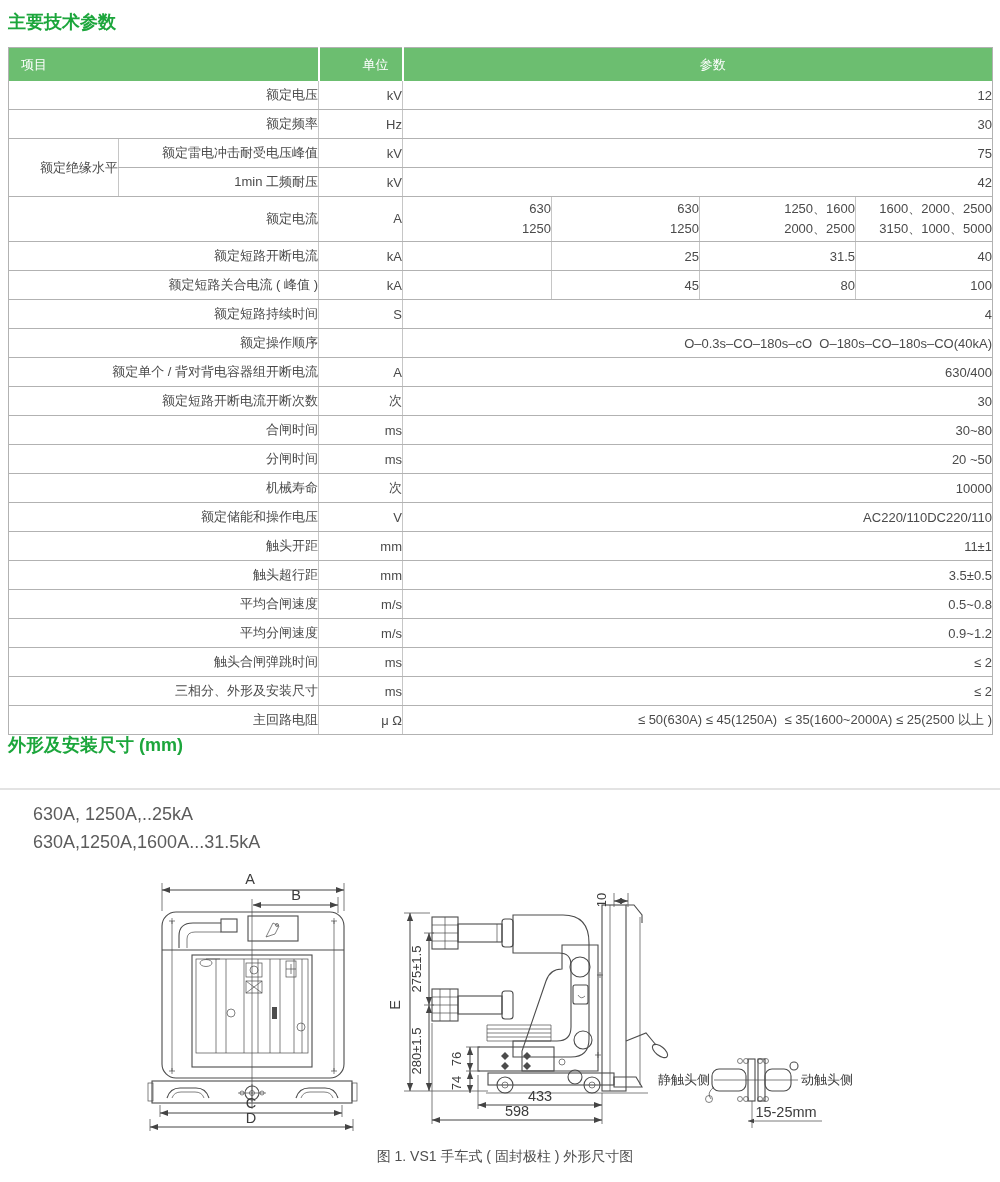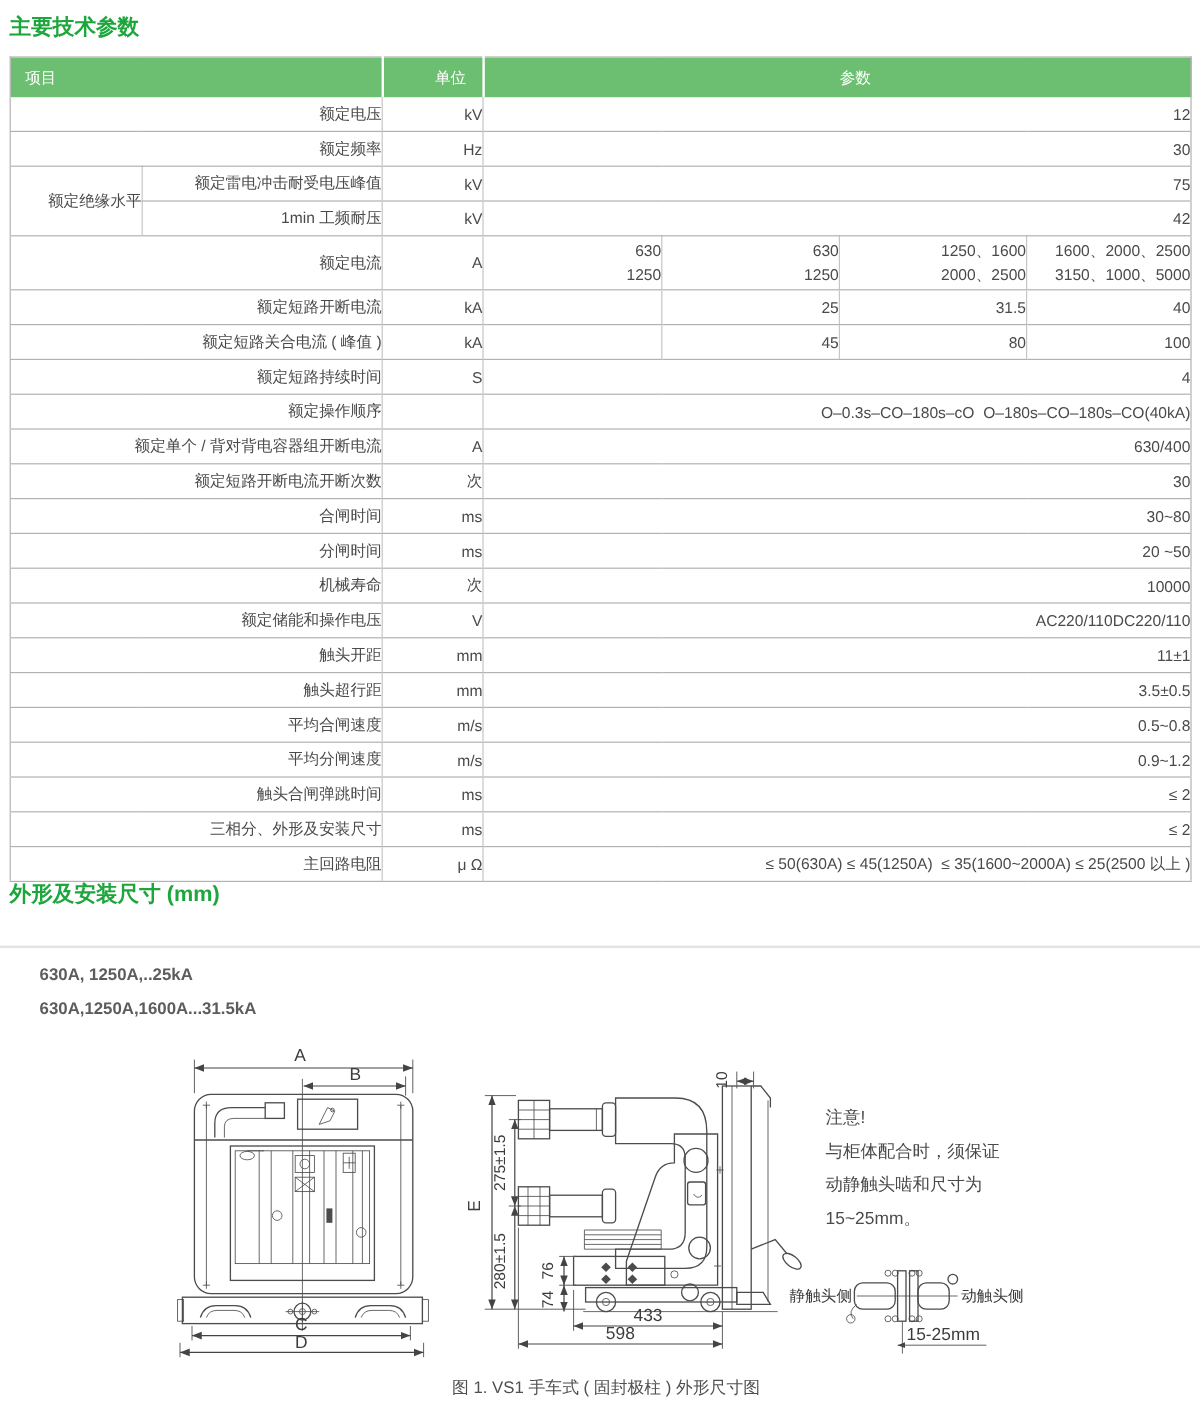--- a/index.html
+++ b/index.html
@@ -17,21 +17,21 @@
   table.spec th{background:#6cbe70;color:#ffffff;font-weight:normal;height:31px;font-size:13px;border-bottom:none;}
   th.h-item{text-align:left;padding-left:12px;}
   th.bw{border-left:2px solid #ffffff;padding-left:31px;}
   table.spec td{height:28px;border-bottom:1px solid #b2b2b2;padding:0;}
   td.item{text-align:right;padding-left:10px;}
   td.c{text-align:right;}
   td.bl{border-left:1px solid #c6c6c6;}
   td.val{white-space:pre-wrap;}
   tr.tall td{height:44px;line-height:20px;}
 
-  .variant{position:absolute;left:33px;font-size:14px;color:#5c5c5c;font-weight:bold;}
+  .variant{position:absolute;left:33px;font-size:18px;color:#5c5c5c;}
   #var1{top:804px;} #var2{top:832px;}
 
   .note{position:absolute;left:688px;top:918px;font-size:14.5px;color:#4a4a4a;line-height:28px;}
   .caption{position:absolute;left:0;top:1148px;width:1010px;text-align:center;font-size:14px;color:#4f4f4f;}
 
   svg text{font-family:"Liberation Sans","DejaVu Sans",sans-serif;}
   .ol{stroke:#4c4c4c;fill:none;stroke-width:1.1;}
   .tl{stroke:#4c4c4c;fill:none;stroke-width:0.7;}
   .ext{stroke:#5a5a5a;fill:none;stroke-width:0.8;}
   .dim{stroke:#444;stroke-width:1;marker-start:url(#ma);marker-end:url(#ma);}
@@ -364,22 +364,16 @@
       <rect class="ol" x="765" y="214" width="26" height="22" rx="7"></rect>
       <circle class="ol" cx="794" cy="211" r="4"></circle>
       <text class="lbl" x="710" y="229" text-anchor="end">静触头侧</text>
       <text class="lbl" x="801" y="229">动触头侧</text>
       <line class="tl" x1="752" y1="246" x2="752" y2="273"></line>
       <line class="ext" x1="748" y1="266" x2="822" y2="266" marker-start="url(#ma)"></line>
       <text class="dt big" x="786" y="262">15-25mm</text>
     </g>
   </svg>
 
-  <div class="note">
-    <div>注意!</div>
-    <div>与柜体配合时，须保证</div>
-    <div>动静触头啮和尺寸为</div>
-    <div>15~25mm。</div>
-  </div>
 
   <div class="caption">图 1. VS1 手车式 ( 固封极柱 ) 外形尺寸图</div>
 
 </div>
 
 </body></html>

